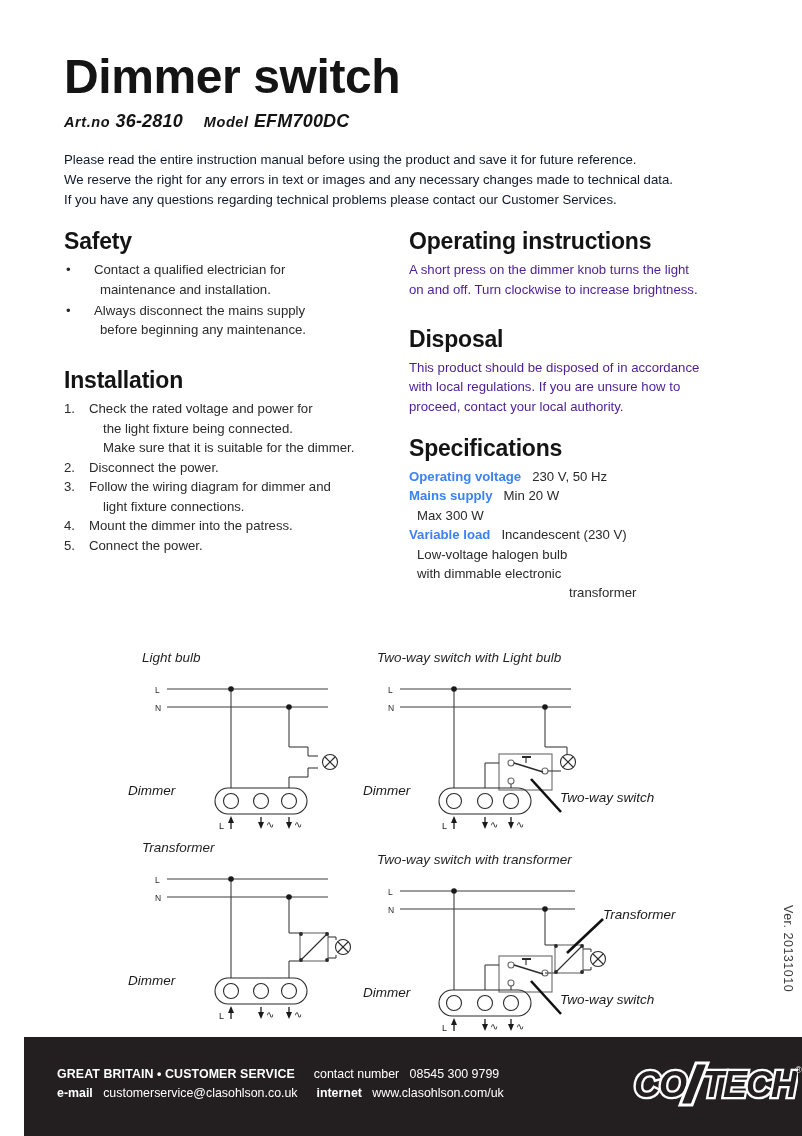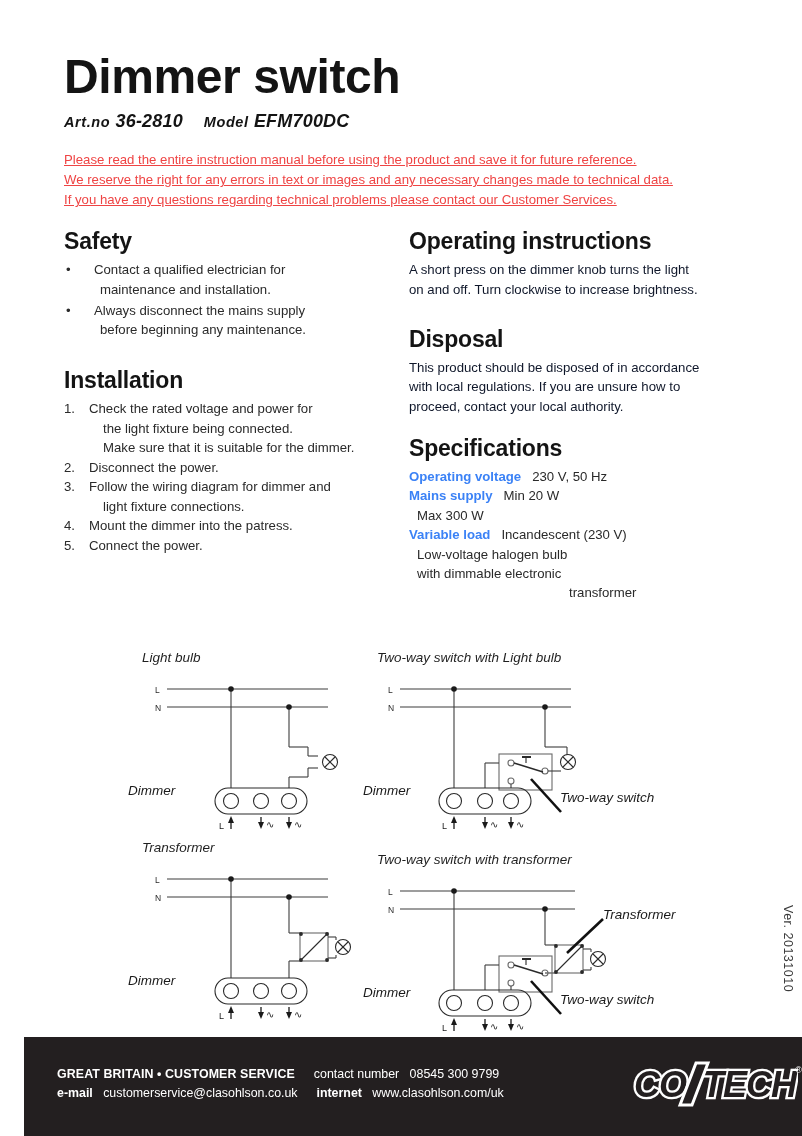--- a/index.html
+++ b/index.html
@@ -21,36 +21,36 @@
   }
   .subtitle {
     margin-top:9px; font-size:18px; font-weight:bold; color:#141414;
     letter-spacing:0.2px;
     font-style:italic;
   }
   .sc { font-size:14.5px; letter-spacing:0.6px; }
 
   .intro {
     position:absolute; left:64px; top:150px; width:700px;
-    font-size:13.2px; line-height:1.52; color:#ef4444;text-decoration:underline;
+    font-size:13.2px; line-height:1.52; color:#0f172a;
   }
   .intro div { white-space:nowrap; }
 
   
   .col-left  { position:absolute; left:64px;  top:228px; width:330px; }
   .col-right { position:absolute; left:409px; top:228px; width:345px; }
 
   h2.sec {
     font-size:23px; font-weight:bold; color:#141414;
     margin:0 0 6px 0; line-height:1.15; letter-spacing:-0.2px;
   }
   .gap-lg { height:26px; }
   .gap-md { height:18px; }
 
-  .para { font-size:13.2px; line-height:1.48; color:#0f172a; }
+  .para { font-size:13.2px; line-height:1.48; color:#4c1d95; }
 
   ul.bullets { margin:0; padding:0; list-style:none; }
   ul.bullets li {
     font-size:13.2px; line-height:1.48; color:#2a2a2a;
     position:relative; padding-left:30px; margin-bottom:1px;
   }
   ul.bullets li .bul { position:absolute; left:2px; top:0; }
   ul.bullets li .cont { display:block; padding-left:6px; }
 
   ol.steps { margin:0; padding:0; list-style:none; counter-reset:st; }

